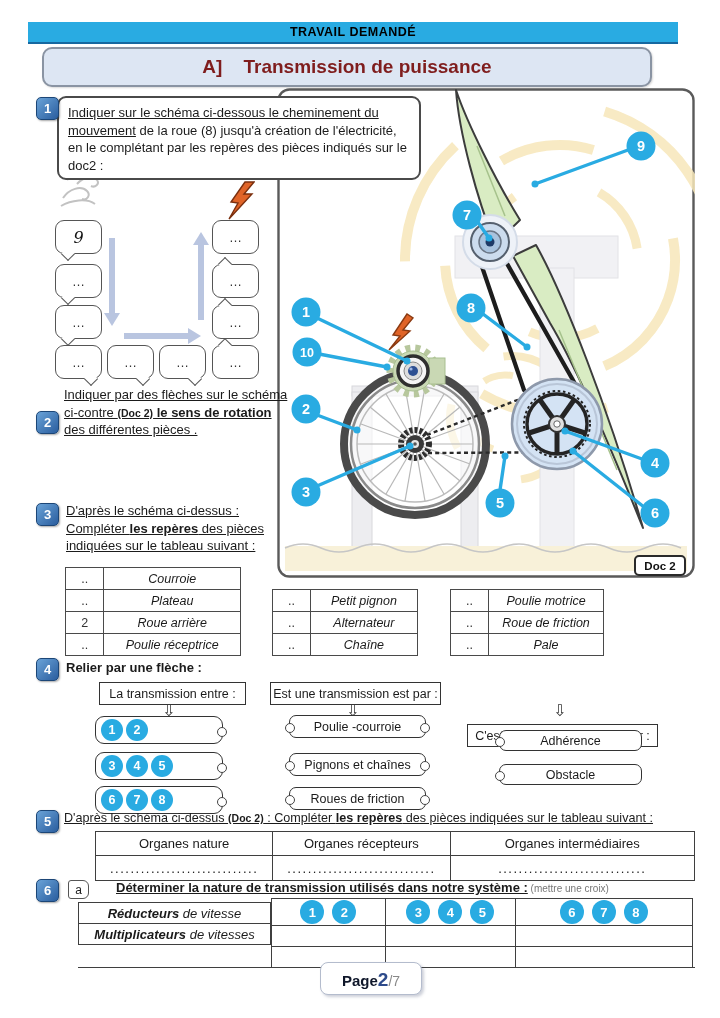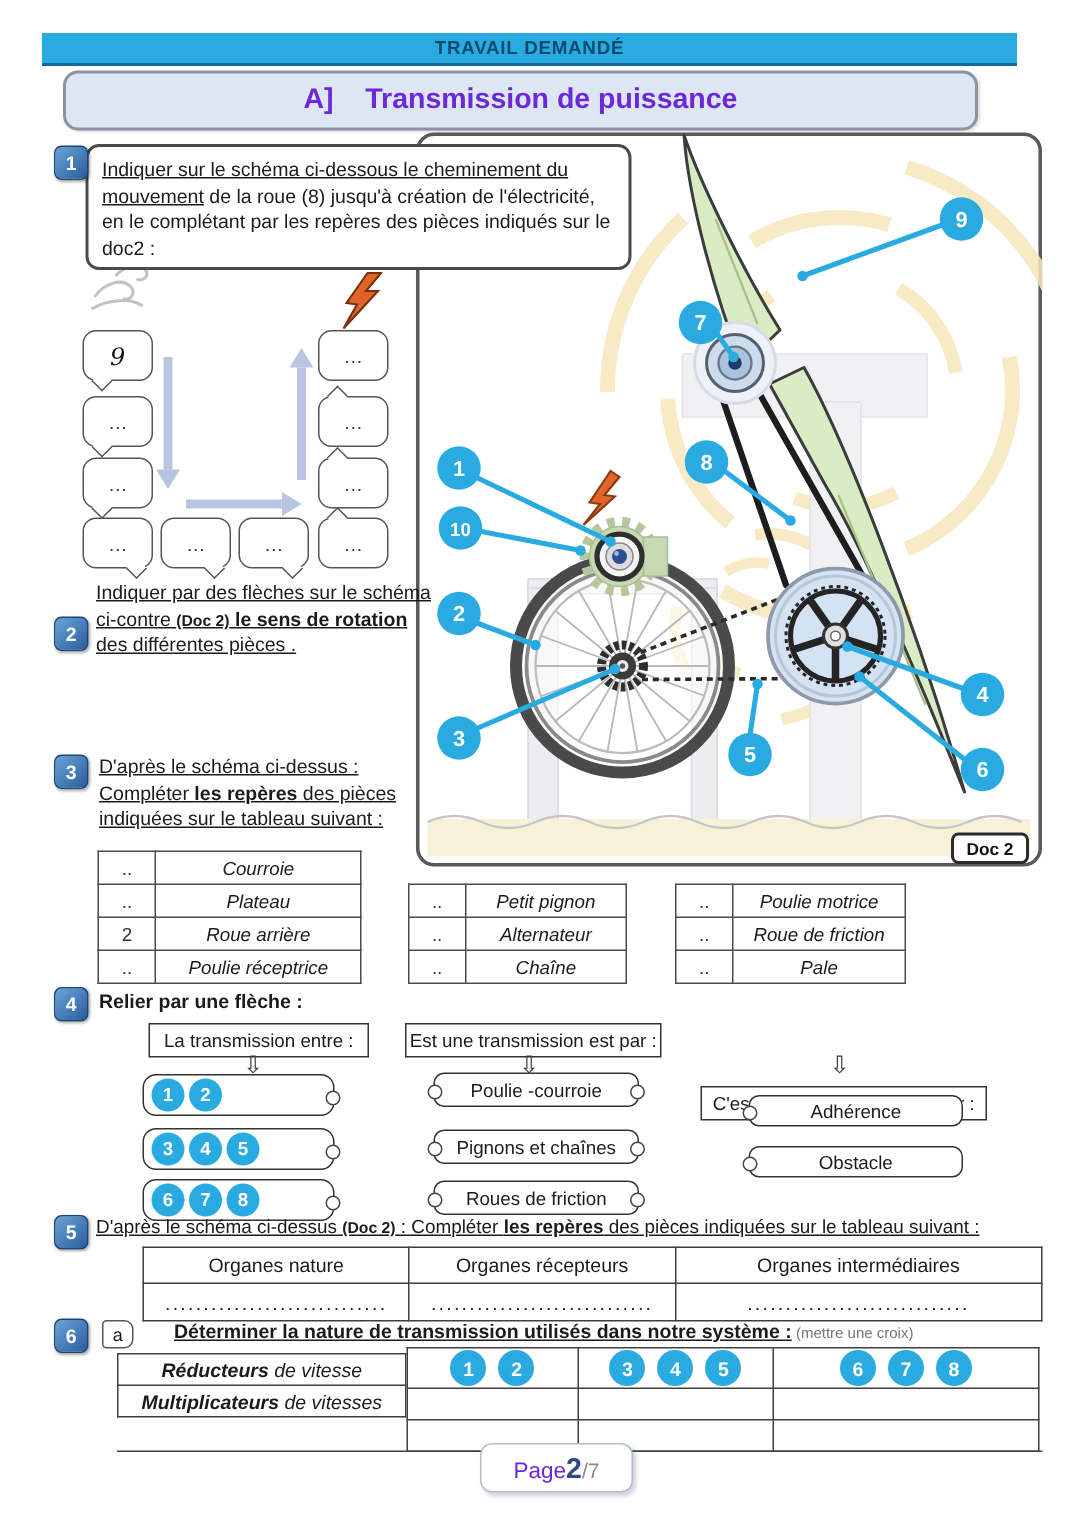--- a/index.html
+++ b/index.html
@@ -2,24 +2,24 @@
 <html><head>
 <meta charset="utf-8">
 <style>
   html,body{margin:0;padding:0;background:#fff;}
   #page{position:relative;width:720px;height:1018px;background:#fff;
         font-family:"Liberation Sans","DejaVu Sans",sans-serif;color:#1b1b1b;overflow:hidden;}
   .abs{position:absolute;}
   
   .topbar{left:28px;top:22px;width:650px;height:20px;background:#29abe2;border-bottom:2px solid #1668a0;
           display:flex;align-items:center;justify-content:center;}
-  .topbar span{font-size:12.5px;font-weight:bold;letter-spacing:.5px;color:#0c4a6e;}
+  .topbar span{font-size:12.5px;font-weight:bold;letter-spacing:.5px;color:#000000;}
   .titlebox{left:42px;top:47px;width:606px;height:36px;background:#dde6f3;border:2px solid #8a94a3;border-radius:10px;
             display:flex;align-items:center;justify-content:center;box-shadow:1px 1px 2px rgba(0,0,0,.15);}
-  .titlebox span{font-size:19px;font-weight:bold;color:#6d28d9;white-space:pre;}
+  .titlebox span{font-size:19px;font-weight:bold;color:#7f1d1d;white-space:pre;}
   
   .badge{width:21px;height:21px;border-radius:5px;background:linear-gradient(135deg,#6aa3d8,#2a5d9e);
          border:1px solid #1c4677;color:#fff;font-weight:bold;font-size:13px;display:flex;align-items:center;
          justify-content:center;box-shadow:1px 1px 2px rgba(0,0,0,.35);}
   .qtext{font-size:13px;line-height:1.36;}
   .ul{text-decoration:underline;}
   .small{font-size:10.5px;font-weight:bold;}
   .note{color:#777;font-size:10px;text-decoration:none;}
   
   .q1box{left:57px;top:96px;width:342px;height:68px;background:#fff;border:2px solid #4a4a4a;border-radius:9px;
@@ -53,21 +53,21 @@
         justify-content:center;font-size:12.5px;box-sizing:border-box;}
   
   .gridtbl{border-collapse:collapse;}
   .gridtbl td{border:1.3px solid #3f3f3f;text-align:center;font-size:13px;background:#fff;padding:0;}
   .dots{font-size:11px;letter-spacing:1.5px;color:#222;}
   .atag{width:19px;height:17px;border:1.5px solid #555;border-radius:3px 6px 6px 3px;background:#fff;font-size:12px;
         display:flex;align-items:center;justify-content:center;}
   
   .pagebox{left:320px;top:962px;width:102px;height:33px;background:#fff;border:1.5px solid #b4bccd;border-radius:8px;
            display:flex;align-items:baseline;justify-content:center;box-shadow:2px 2px 3px rgba(90,100,130,.3);padding-top:6px;box-sizing:border-box;}
-  .pw{font-size:15px;font-weight:normal;color:#6d28d9;}
+  .pw{font-size:15px;font-weight:bold;color:#0f172a;}
   .pn{font-size:19px;font-weight:bold;color:#2d4a8a;}
   .pt{font-size:14px;color:#888;}
   .bline{left:78px;top:967px;width:617px;height:0;border-top:1.3px solid #3f3f3f;}
 </style>
 </head>
 <body>
 
 <div id="page">
 
   <div class="abs topbar">

